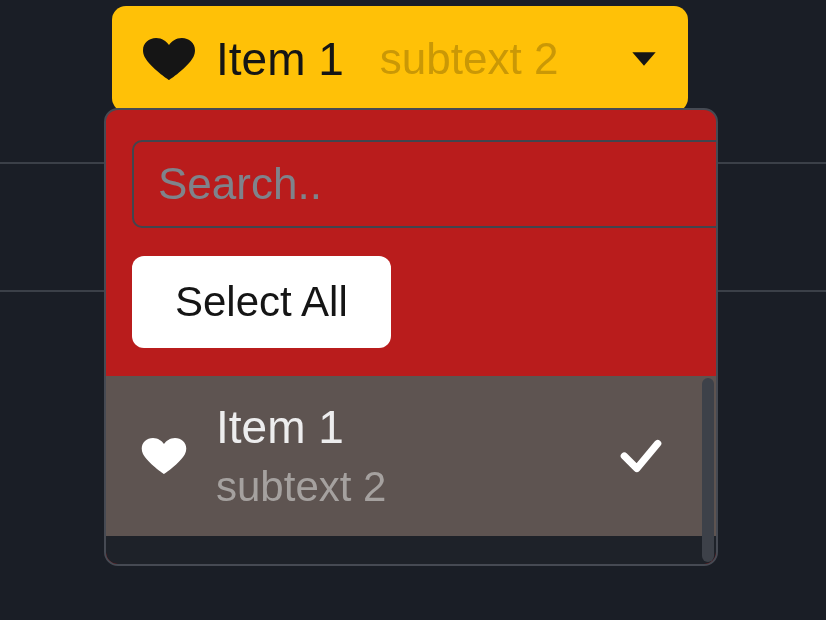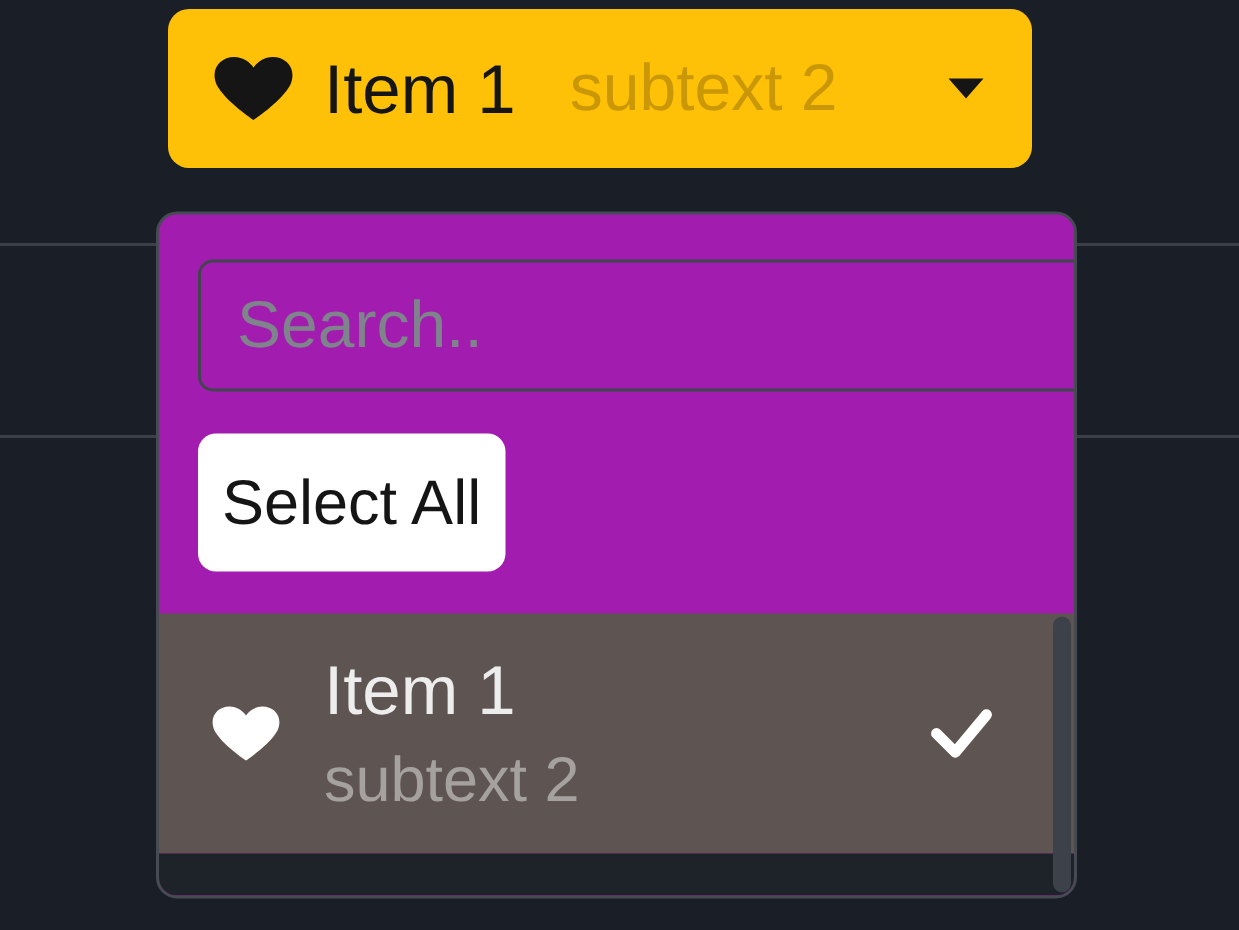--- a/index.html
+++ b/index.html
@@ -69,23 +69,23 @@
     }
     .select-button .caret {
       margin-left: auto;
       display: flex;
       align-items: center;
     }
 
     .dropdown {
       position: absolute;
       left: 104px;
-      top: 141px;
+      top: 108px;
       width: 614px;
-      background: #a21caf;
+      background: #b91c1c;
       border: 2px solid #464a53;
       border-radius: 14px;
       overflow: hidden;
     }
     .dropdown-header {
       padding: 30px 26px 28px 26px;
     }
     .search-row {
       display: flex;
       align-items: center;
@@ -111,21 +111,21 @@
       gap: 20px;
       margin-top: 28px;
     }
     .action-btn {
       height: 92px;
       background: #ffffff;
       border: none;
       border-radius: 12px;
       font-size: 42px;
       color: #151515;
-      padding: 0 16px;
+      padding: 0 43px;
       cursor: pointer;
       font-weight: 450;
     }
 
     .options-area {
       position: relative;
     }
     .option-row {
       display: flex;
       align-items: center;

